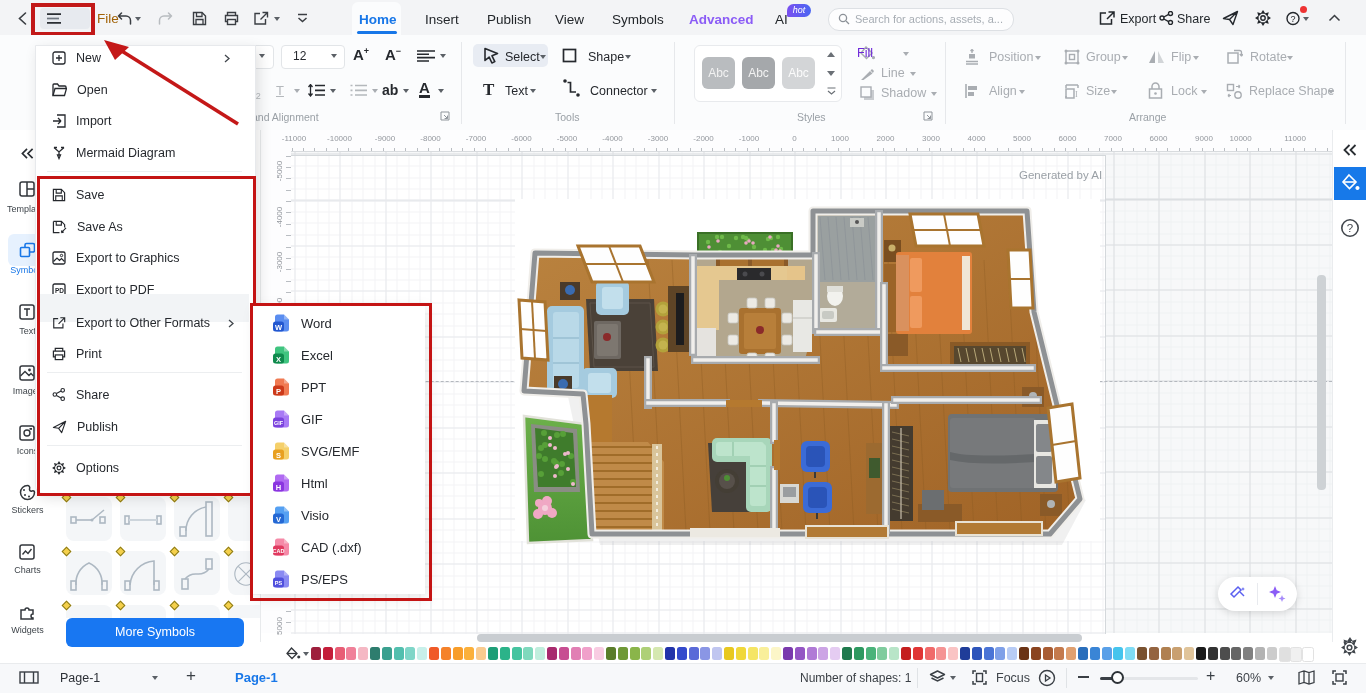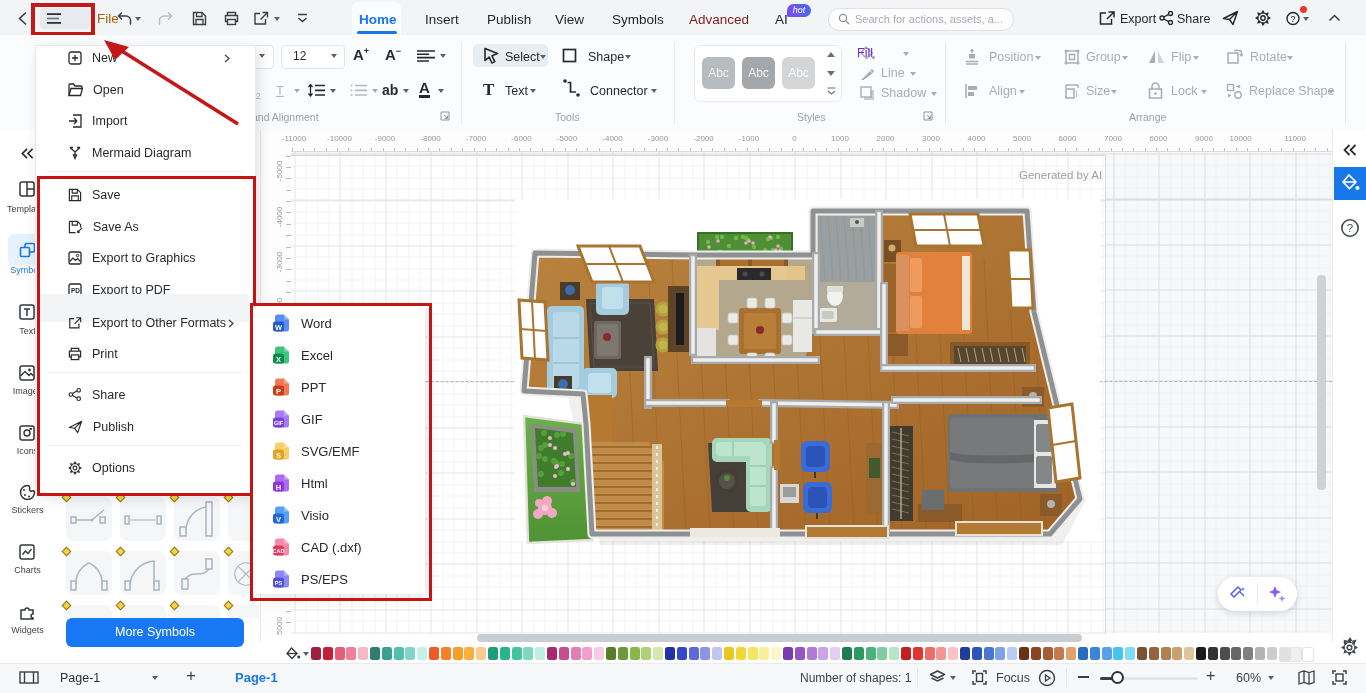--- a/index.html
+++ b/index.html
@@ -2,21 +2,21 @@
 <html><head>
 <meta charset="utf-8">
 <style>
 html,body{margin:0;padding:0;}
 body{font-family:"Liberation Sans",sans-serif;}
 #app{position:relative;width:1366px;height:693px;overflow:hidden;background:#fff;font-family:"Liberation Sans",sans-serif;}
 .abs{position:absolute;}
 .caret{width:0;height:0;border-left:3.5px solid transparent;border-right:3.5px solid transparent;border-top:4px solid #5b6066;}
 .caret.gray{border-top-color:#a9adb2;}
 .gl{font-size:10.5px;color:#9aa0a6;white-space:nowrap;}
-.mi{position:absolute;left:16px;width:215px;height:31px;display:flex;align-items:center;color:#26292e;font-size:12.5px;}
+.mi{position:absolute;left:0;width:215px;height:31px;display:flex;align-items:center;color:#26292e;font-size:12.5px;}
 .mi svg{margin-left:17px;margin-right:10px;flex:0 0 auto;}
 .sw{position:absolute;top:647px;width:10px;height:13px;border-radius:2.5px;}
 .tile{position:absolute;width:46px;height:44px;background:#f4f6f8;border-radius:8px;}
 .dia{position:absolute;width:5px;height:5px;background:#f5d04b;border:1px solid #8a7a1a;transform:rotate(45deg);}
 </style>
 </head>
 <body>
 <div id="app">
 
 <div class="abs" style="left:0;top:0;width:1366px;height:35px;background:#f3f4f6;"></div>
@@ -60,21 +60,21 @@
       <path d="M1.5 5 L5.5 8.5 L9.5 5" fill="none" stroke="#3a3e43" stroke-width="1.5"></path>
     </svg>
 
 <div class="abs" style="left:352px;top:2px;width:49px;height:33px;background:#fbfcfd;border-radius:6px 6px 0 0;"></div>
 <div class="abs" style="left:359px;top:12px;font-size:13.5px;font-weight:bold;color:#1877e8;">Home</div>
 <div class="abs" style="left:357px;top:31px;width:40px;height:3px;background:#1877e8;border-radius:2px;"></div>
 <div class="abs" style="left:425px;top:12px;font-size:13.5px;color:#23272b;">Insert</div>
 <div class="abs" style="left:487px;top:12px;font-size:13.5px;color:#23272b;">Publish</div>
 <div class="abs" style="left:555px;top:12px;font-size:13.5px;color:#23272b;">View</div>
 <div class="abs" style="left:612px;top:12px;font-size:13.5px;color:#23272b;">Symbols</div>
-<div class="abs" style="left:689px;top:12px;font-size:13.5px;color:#7f1d1d;">Advanced</div>
+<div class="abs" style="left:689px;top:12px;font-size:13.5px;color:#8b5cf6;font-weight:bold;">Advanced</div>
 <div class="abs" style="left:775px;top:12px;font-size:13.5px;color:#23272b;">AI</div>
 <div class="abs" style="left:787px;top:4px;width:24px;height:13px;background:linear-gradient(90deg,#7a4ff0,#4a66f2);border-radius:7px 7px 7px 2px;color:#fff;font-size:9px;font-style:italic;text-align:center;line-height:13px;">hot</div>
 
 <div class="abs" style="left:828px;top:8px;width:184px;height:21px;background:#fdfdfe;border:1px solid #dde0e4;border-radius:11px;"></div>
 <svg class="abs" style="left:838px;top:13px;" width="12" height="12" viewBox="0 0 12 12">
       <circle cx="5" cy="5" r="3.6" fill="none" stroke="#8c9198" stroke-width="1.3"></circle>
       <path d="M8 8 L11 11" stroke="#8c9198" stroke-width="1.3"></path>
     </svg>
 <div class="abs" style="left:855px;top:13px;font-size:11px;color:#a7adb4;">Search for actions, assets, a...</div>
 

